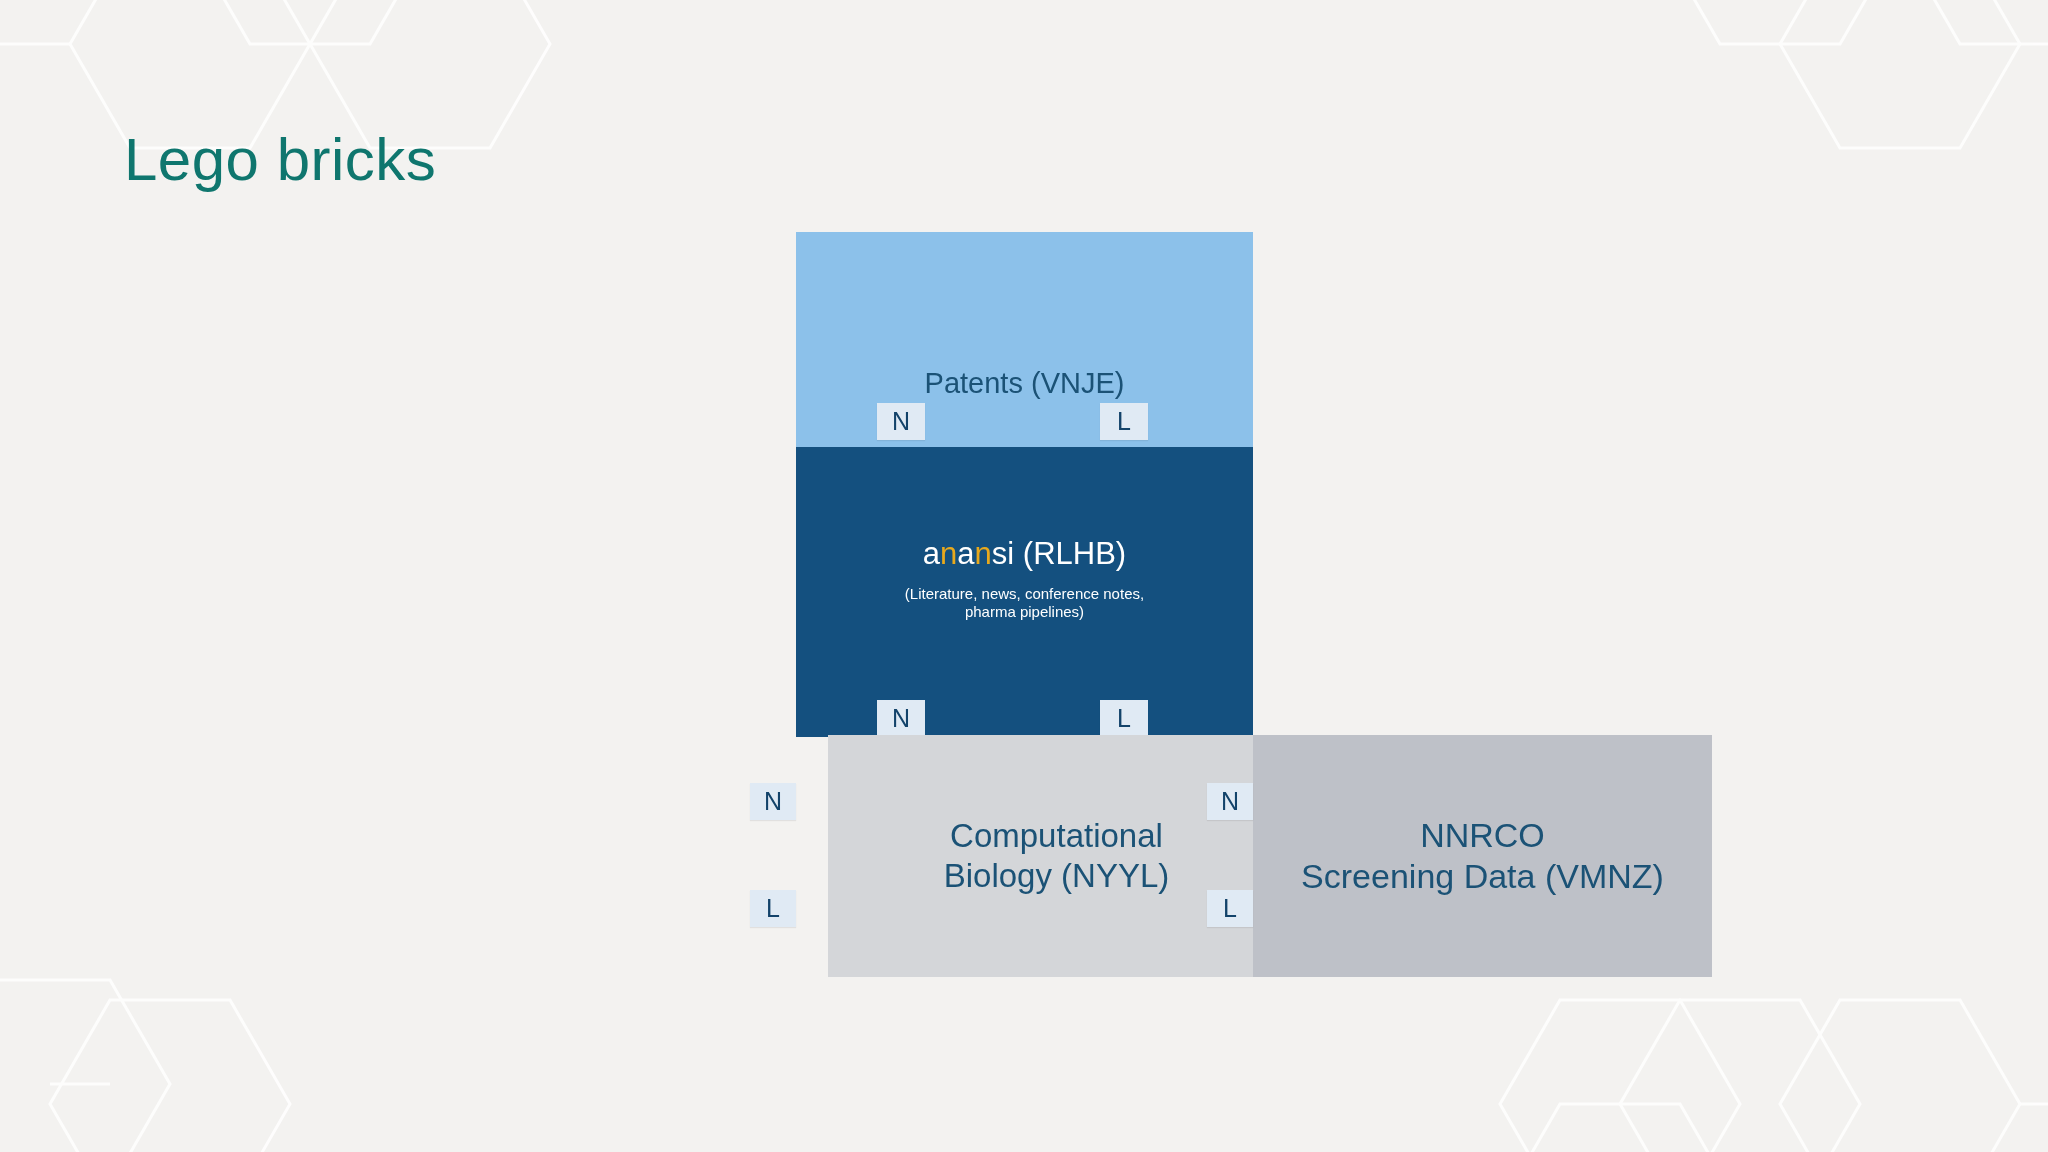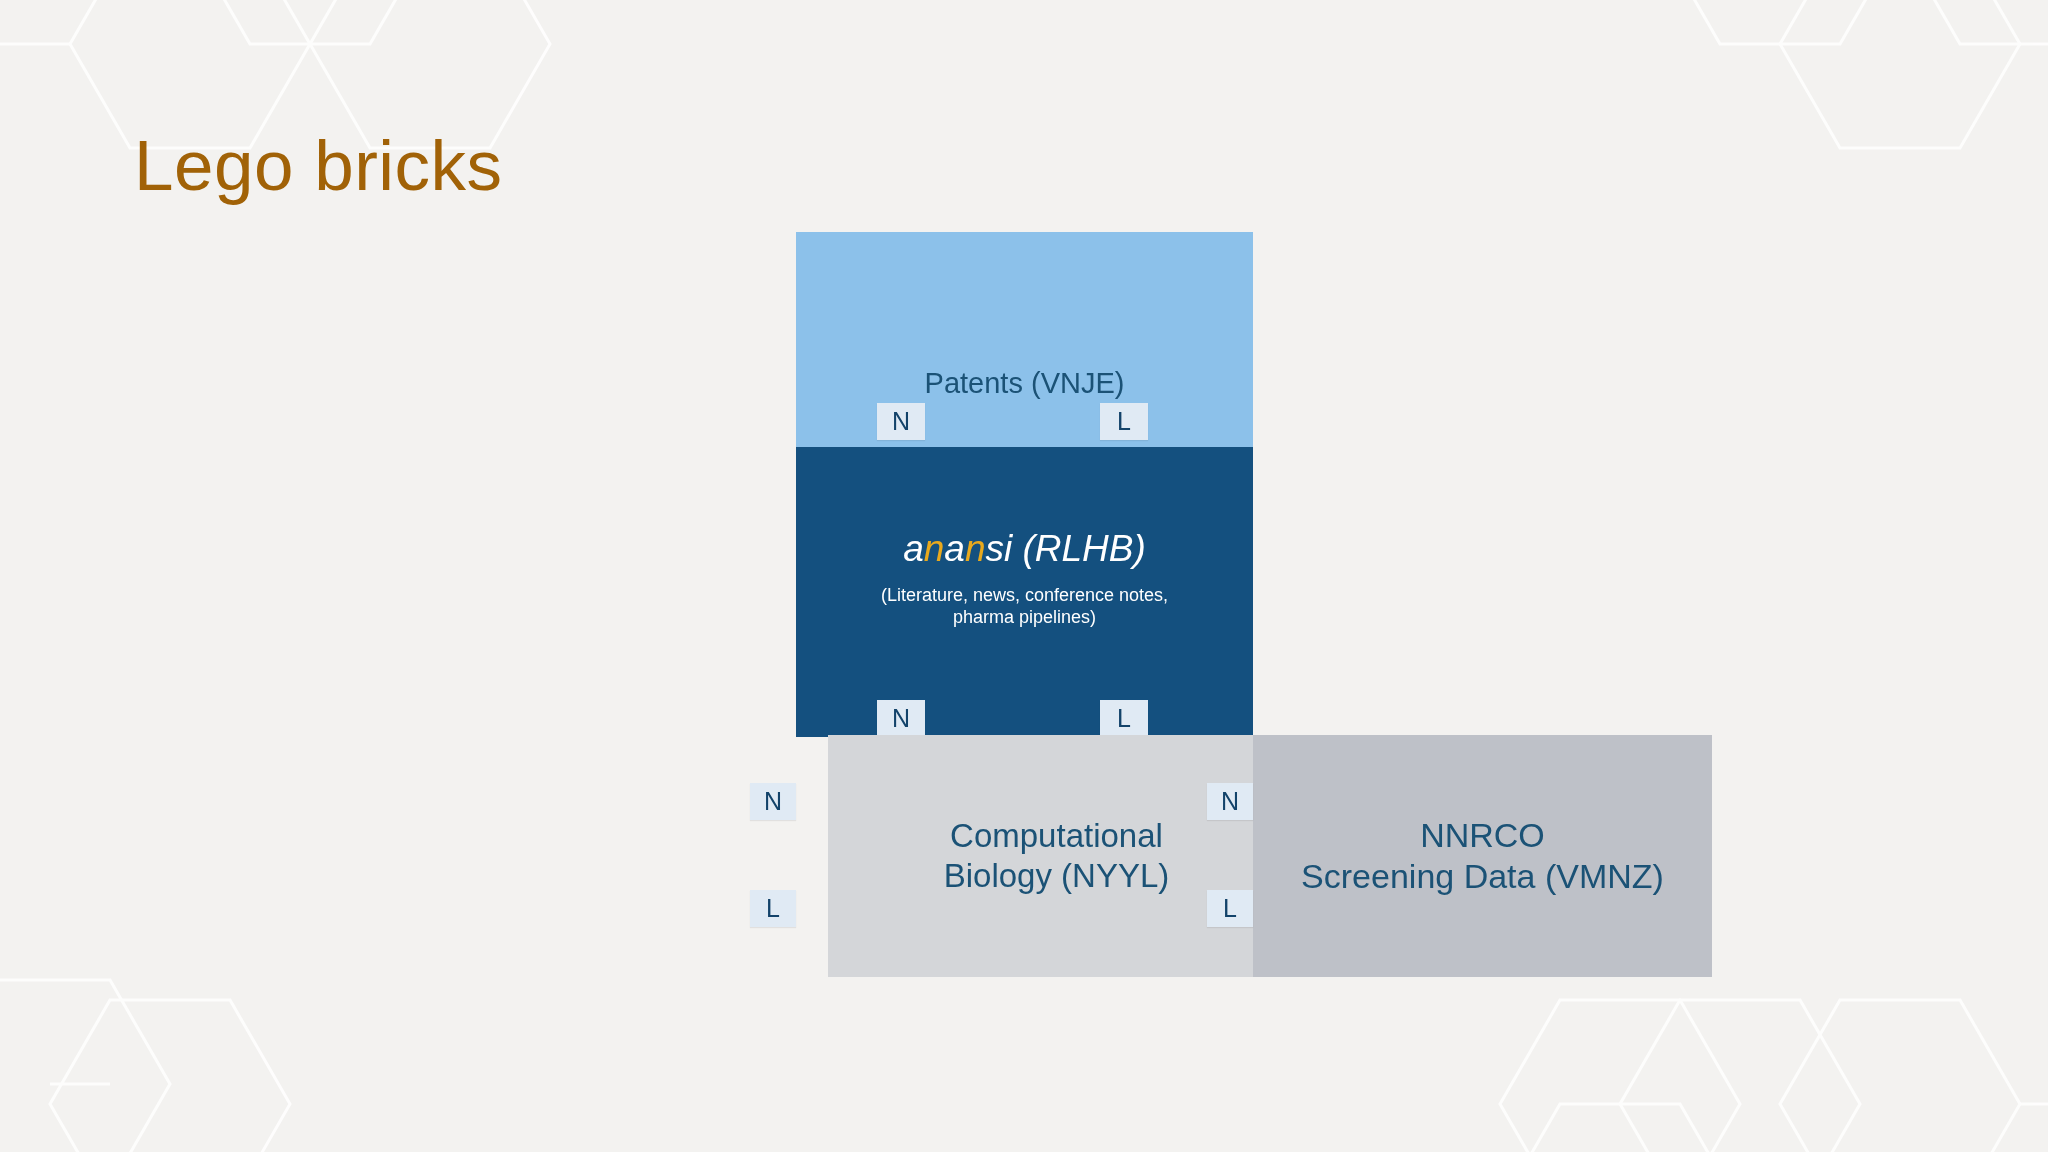--- a/index.html
+++ b/index.html
@@ -22,26 +22,26 @@
     position: absolute;
     inset: 0;
     width: 2048px;
     height: 1152px;
     pointer-events: none;
   }
 
   
   #page-title {
     position: absolute;
-    left: 134px;
+    left: 124px;
     top: 125px;
-    font-size: 71px;
+    font-size: 60px;
     font-weight: 300;
     letter-spacing: 0.5px;
-    color: #a16207;
+    color: #0f766e;
     white-space: nowrap;
   }
 
   
   .brick {
     position: absolute;
     box-sizing: border-box;
     display: flex;
     align-items: center;
     justify-content: center;
@@ -65,28 +65,27 @@
   #brick-anansi {
     left: 796px;  top: 447px;  width: 457px; height: 290px;
     background: #14507f;
     color: #ffffff;
     flex-direction: column;
     align-items: center;
     justify-content: center;
     padding-bottom: 28px;
   }
   #anansi-title {
-    font-size: 37px;
+    font-size: 31px;
     line-height: 1.2;
     margin-bottom: 13px;
-    font-style: italic;
   }
   #anansi-title .gold { color: #e8a91d; }
   #anansi-sub {
-    font-size: 18px;
+    font-size: 15px;
     line-height: 1.22;
     white-space: pre-line;
   }
 
   #brick-clinical {
     left: 337px;  top: 735px;  width: 459px; height: 242px;
     background: #969dac;
     color: #1b5276;
     font-size: 29px;
   }

